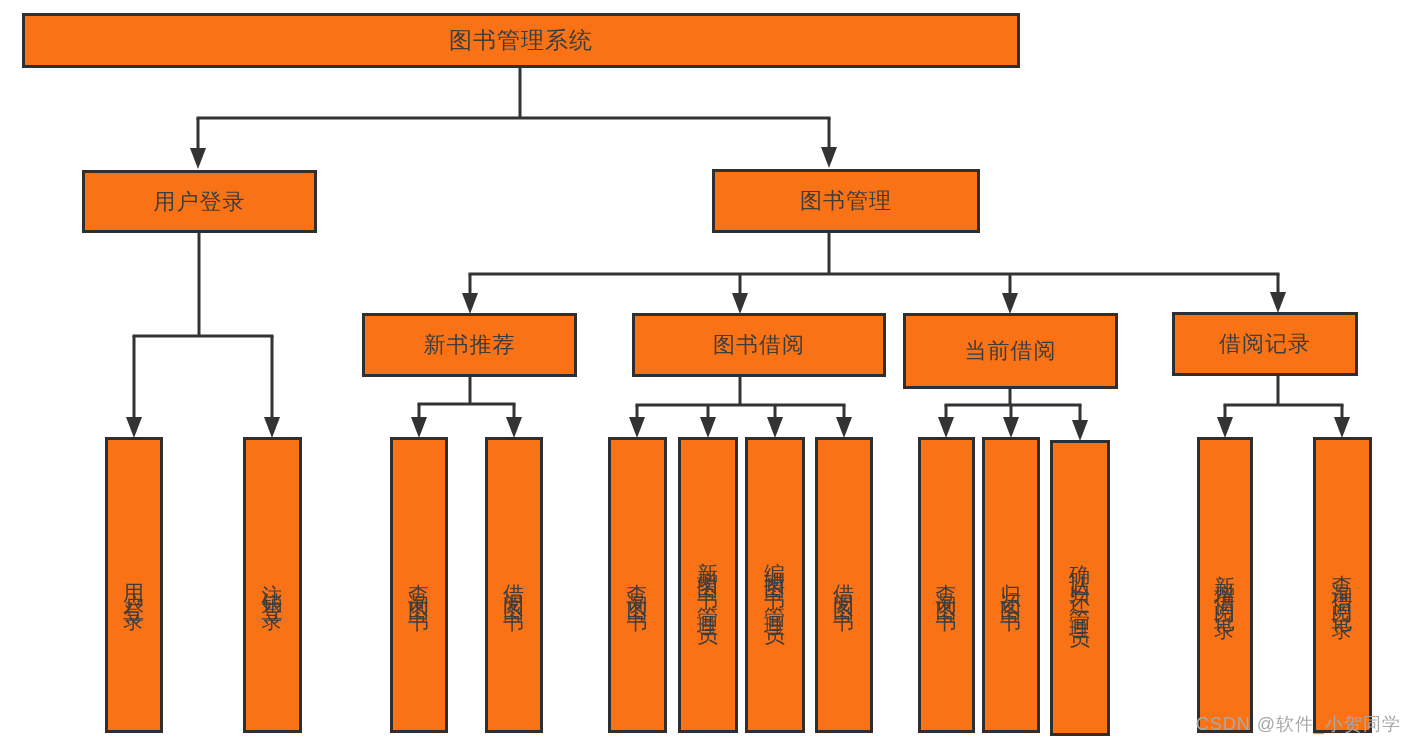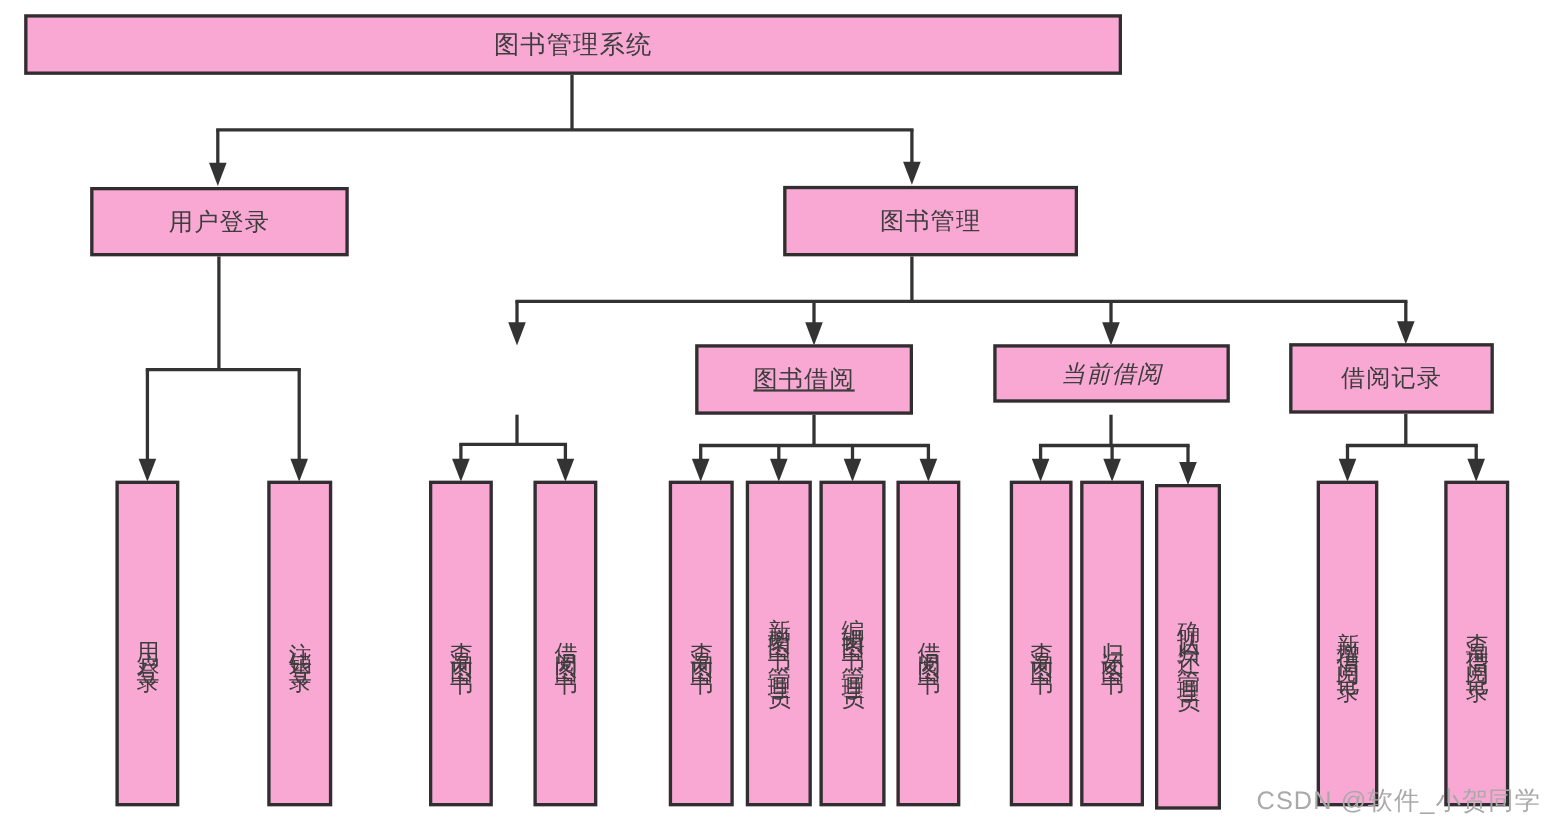--- a/index.html
+++ b/index.html
@@ -15,21 +15,21 @@
   }
 
   #connectors {
     position: absolute;
     left: 0; top: 0;
     width: 1405px; height: 747px;
   }
 
   .node {
     position: absolute;
-    background: #f9a8d4;
+    background: #f97316;
     border: 3px solid #2f2f2f;
     display: flex;
     align-items: center;
     justify-content: center;
     color: #3d3d3d;
   }
 
   .node.h { font-size: 22px; letter-spacing: 1px; }
 
   .node.root { font-size: 23px; }
@@ -42,21 +42,21 @@
     text-orientation: mixed;
     letter-spacing: 9px;
     line-height: 1;
     color: #3d3d3d;
   }
 
   #watermark {
     position: absolute;
     right: 4px;
     top: 712px;
-    font-size: 23px;
+    font-size: 18px;
     color: #a9a9a9;
     letter-spacing: 1px;
     white-space: nowrap;
   }
 
   .stroke { stroke: #333333; stroke-width: 3; fill: none; }
   .arrow  { fill: #333333; stroke: none; }
 </style>
 </head>
 <body>
@@ -123,22 +123,23 @@
     <polygon class="arrow" points="1217,417 1233,417 1225,438"></polygon>
     <path class="stroke" d="M1342 405 V418"></path>
     <polygon class="arrow" points="1334,417 1350,417 1342,438"></polygon>
   </svg>
 
   <div class="node h root" style="left:22px; top:13px; width:998px; height:55px;">图书管理系统</div>
 
   <div class="node h" style="left:82px; top:170px; width:235px; height:63px;">用户登录</div>
   <div class="node h" style="left:712px; top:169px; width:268px; height:64px;">图书管理</div>
 
-  <div class="node h" style="left:632px; top:313px; width:198px; height:64px;text-decoration:underline;">图书借阅</div>
-  <div class="node h" style="left:903px; top:313px; width:215px; height:53px;font-style:italic;">当前借阅</div>
+  <div class="node h" style="left:362px; top:313px; width:215px; height:64px;">新书推荐</div>
+  <div class="node h" style="left:632px; top:313px; width:254px; height:64px;">图书借阅</div>
+  <div class="node h" style="left:903px; top:313px; width:215px; height:76px;">当前借阅</div>
   <div class="node h" style="left:1172px; top:312px; width:186px; height:64px;">借阅记录</div>
 
   <div class="node v" style="left:105px; top:437px; width:58px; height:296px;">
     <span class="vtext">用户登录</span>
   </div>
   <div class="node v" style="left:243px; top:437px; width:59px; height:296px;">
     <span class="vtext">注销登录</span>
   </div>
 
   <div class="node v" style="left:390px; top:437px; width:58px; height:296px;">

